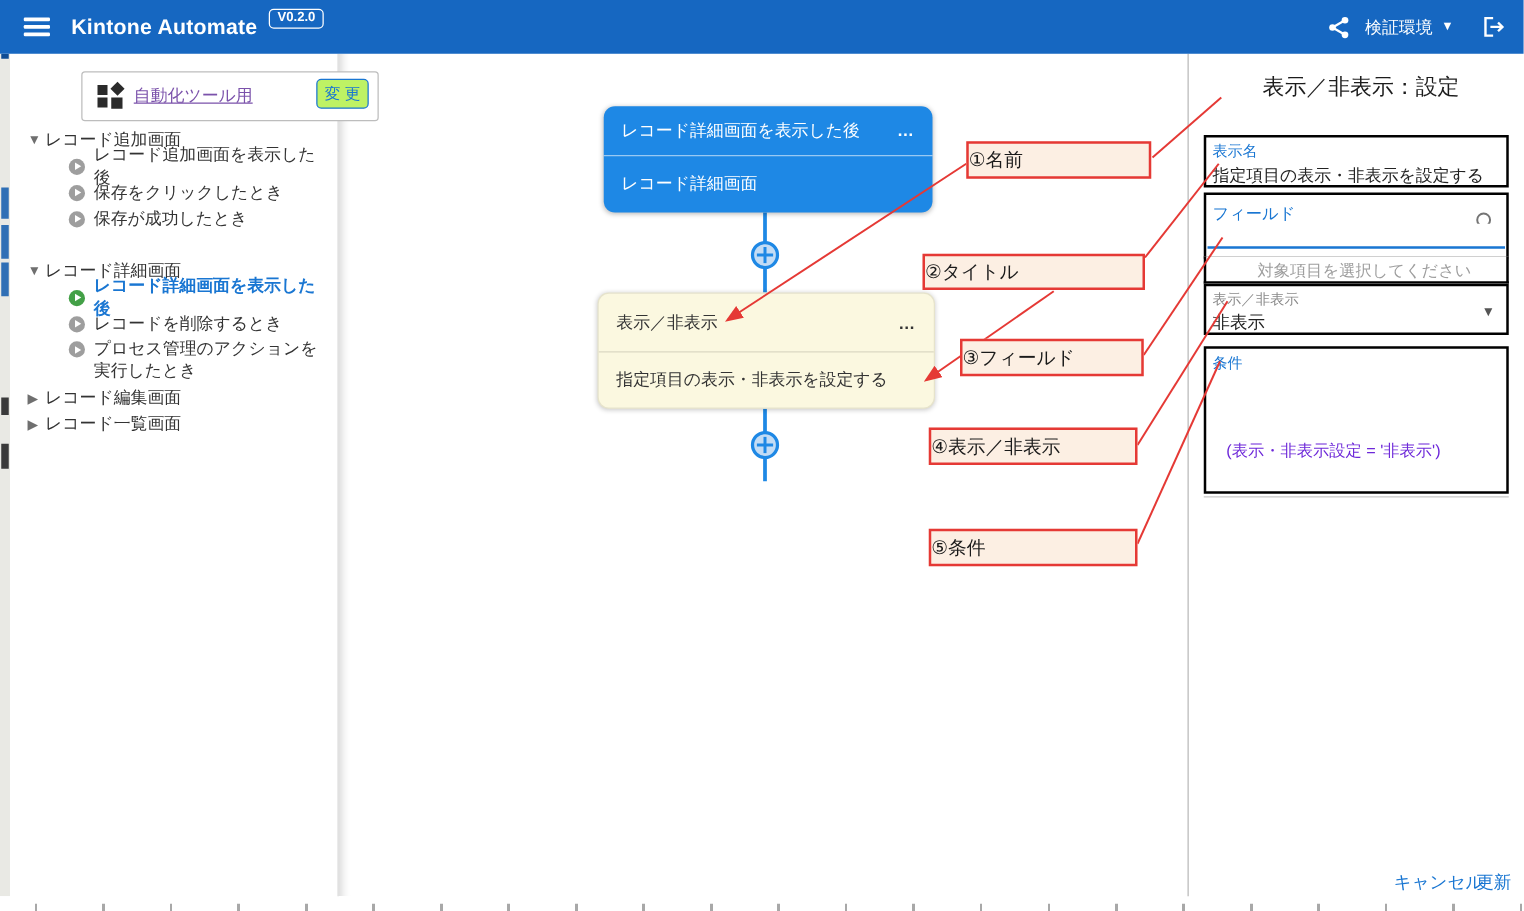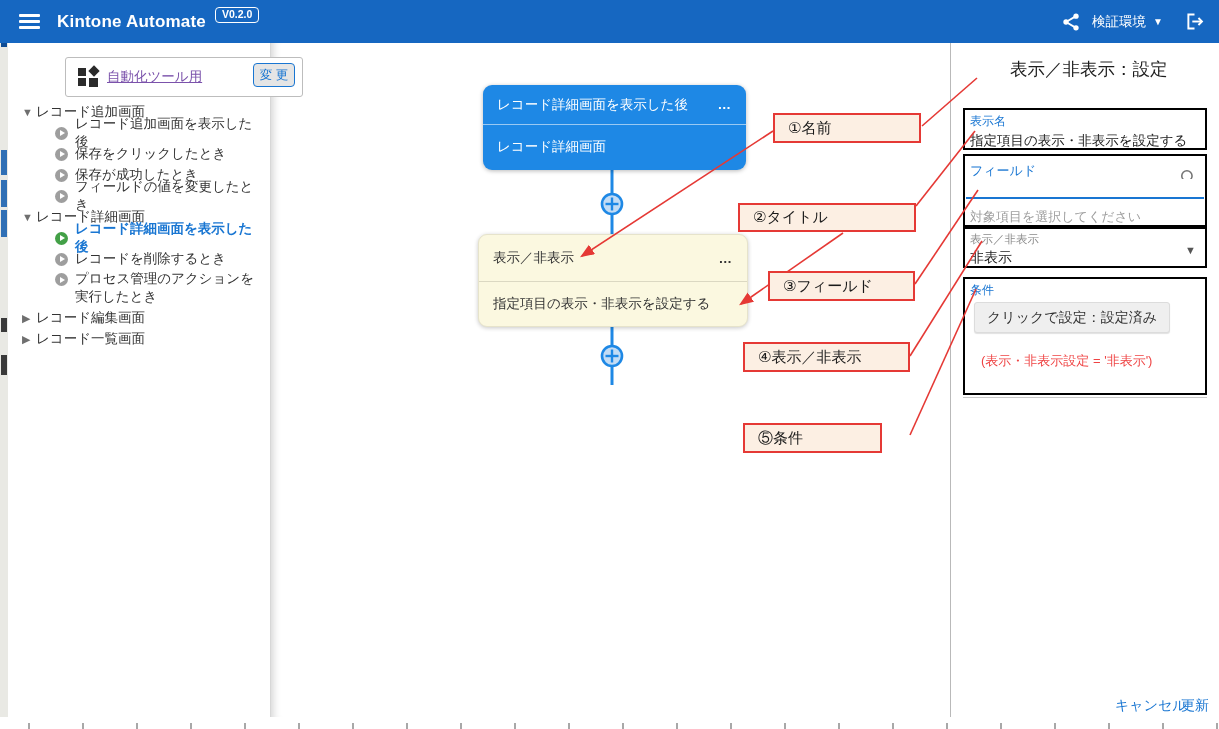--- a/index.html
+++ b/index.html
@@ -31,21 +31,21 @@
   
   .sidebar { position:absolute; left:8px; top:43px; width:263px; height:674px; background:#fff; border-right:1px solid #D7D7D7; z-index:2; }
   .appbox { position:absolute; left:12px; top:14px; width:238px; height:40px; border:1px solid #BDBDBD; border-radius:3px; display:flex; align-items:center; background:#fff;margin-left:45px; }
   .kicon { position:relative; width:20px; height:20px; margin-left:12px; }
   .kicon i { position:absolute; background:#2b2b2b; }
   .kicon .s1 { left:0; top:1px; width:8px; height:8px; }
   .kicon .s2 { left:12px; top:0px; width:8px; height:8px; transform:rotate(45deg); }
   .kicon .s3 { left:0; top:11px; width:8px; height:8px; }
   .kicon .s4 { left:11px; top:11px; width:9px; height:9px; }
   .applink { margin-left:9px; font-size:13.5px; color:#7B52AB; text-decoration:underline; cursor:pointer; }
-  .changebtn { position:absolute; right:7px; top:5px; width:42px; height:24px; border:1px solid #1976D2; border-radius:4px; background:#e5e5e5; color:#1976D2; font-size:12.5px; display:flex; align-items:center; justify-content:center; cursor:pointer; }
+  .changebtn { position:absolute; right:7px; top:5px; width:42px; height:24px; border:1px solid #1976D2; border-radius:4px; background:#bef264; color:#1976D2; font-size:12.5px; display:flex; align-items:center; justify-content:center; cursor:pointer; }
 
   .trow { position:absolute; left:0; width:256px; display:flex; align-items:center; height:20px; cursor:pointer; }
   .trow .caret { width:12px; margin-left:14px; font-size:11px; color:#6f6f6f; }
   .trow .tlabel { font-size:13.5px; color:#333; line-height:18px; }
   .trow.parent .tlabel { margin-left:2px; }
   .trow.child { padding-left:47px; }
   .play { flex:0 0 13px; width:13px; height:13px; border-radius:50%; background:#9E9E9E; position:relative; margin-right:7px; }
   .play::after { content:""; position:absolute; left:5px; top:3.5px; border-left:5px solid #fff; border-top:3px solid transparent; border-bottom:3px solid transparent; }
   .trow.sel .play { background:#43A047; }
   .trow.sel .tlabel { color:#1976D2; font-weight:700; }
@@ -76,40 +76,40 @@
   .panel-title { position:absolute; left:13px; top:14px; font-size:17.5px; color:#1c1c1c;margin-left:46px; }
   .fbox { position:absolute; left:12px; width:244px; border:2px solid #000000; background:#fff; }
   .fbox1 { top:65px; height:42px; }
   .flabel-blue { font-size:12px; color:#1976D2; padding:3px 0 0 5px; }
   .fvalue { font-size:13.5px; color:#222; padding:2px 0 0 5px; white-space:nowrap; }
   .fbox2 { top:111px; height:53px; }
   .fbox2 .flabel-blue { font-size:13px; padding-top:6px; }
   .search-ic { position:absolute; right:7px; top:12px; width:19px; height:19px; }
   .finput { position:absolute; left:4px; right:4px; bottom:8px; height:18px; border:none; outline:none; font-size:13px; }
   .blueline { position:absolute; left:1px; right:1px; bottom:6px; height:2px; background:#1976D2; }
-  .fbox2b { top:162px; height:22px; border-top:none; }
+  .fbox2b { top:162px; height:22px; border-top:none;padding-left:36px; }
   .fplaceholder { font-size:13px; color:#9E9E9E; padding:3px 0 0 5px; white-space:nowrap; }
   .fbox3 { top:184px; height:41px; cursor:pointer; }
   .flabel-gray { font-size:11.5px; color:#8a8a8a; padding:3px 0 0 5px; }
   .fbox3 .fvalue { font-size:14px; }
   .dd-caret { position:absolute; right:9px; top:15px; font-size:11px; color:#555; }
   .fbox4 { top:234px; height:118px; }
   .condbtn { position:absolute; left:9px; top:23px; width:196px; height:31px; background:#EFEFEF; border:1px solid #DCDCDC; border-radius:3px; font-size:14px; color:#333; display:flex; align-items:center; justify-content:center; cursor:pointer; box-shadow:0 1px 1px rgba(0,0,0,.12); }
-  .condexpr { position:absolute; left:16px; top:73px; font-size:13px; color:#ef4444; white-space:nowrap; }
+  .condexpr { position:absolute; left:16px; top:73px; font-size:13px; color:#6d28d9; white-space:nowrap; }
   .grayline { position:absolute; left:12px; top:354px; width:244px; height:1px; background:#C9C9C9; }
   .panel-cancel { position:absolute; left:145px; top:654px; font-size:14px; color:#1976D2; cursor:pointer;margin-left:19px; }
   .panel-update { position:absolute; left:230px; top:654px; font-size:14px; color:#1976D2; cursor:pointer; }
 
   
-  .ann { position:absolute; border:2px solid #E53935; background:#FCEFE3; display:flex; align-items:center; padding-left:13px; font-size:15px; color:#1a1a1a; z-index:6; }
+  .ann { position:absolute; border:2px solid #E53935; background:#FCEFE3; display:flex; align-items:center; font-size:15px; color:#1a1a1a; z-index:6; }
   .ann1 { left:773px; top:113px; width:148px; height:30px; }
   .ann2 { left:738px; top:203px; width:178px; height:29px; }
   .ann3 { left:768px; top:271px; width:147px; height:30px; }
   .ann4 { left:743px; top:342px; width:167px; height:30px; }
-  .ann5 { left:743px; top:423px; width:139px; height:30px;font-family:Liberation Serif, serif; }
+  .ann5 { left:743px; top:423px; width:167px; height:30px; }
   .redlines { position:absolute; left:0; top:0; z-index:5; pointer-events:none; }
 
   
   .ruler { position:absolute; left:0; top:717px; width:1219px; height:12px; background-color:#fff;
     background-image:repeating-linear-gradient(to right, #A8A8A8 0 2px, transparent 2px 54px);
     background-size:1219px 6px; background-repeat:no-repeat; background-position:28px 6px; }
 </style>
 </head>
 <body>
 
@@ -170,24 +170,20 @@
         <span class="tlabel">レコード追加画面を表示した後</span>
       </div>
     <div class="trow child" style="top:101px">
         <span class="play"></span>
         <span class="tlabel">保存をクリックしたとき</span>
       </div>
     <div class="trow child" style="top:122px">
         <span class="play"></span>
         <span class="tlabel">保存が成功したとき</span>
       </div>
-    <div class="trow child" style="top:143px">
-        <span class="play"></span>
-        <span class="tlabel">フィールドの値を変更したとき</span>
-      </div>
     <div class="trow parent" style="top:164px">
         <span class="caret">▼</span>
         <span class="tlabel">レコード詳細画面</span>
       </div>
     <div class="trow child sel" style="top:185px">
         <span class="play"></span>
         <span class="tlabel">レコード詳細画面を表示した後</span>
       </div>
     <div class="trow child" style="top:206px">
         <span class="play"></span>
@@ -267,21 +263,20 @@
     </div>
 
     <div class="fbox fbox3">
       <div class="flabel-gray">表示／非表示</div>
       <div class="fvalue">非表示</div>
       <span class="dd-caret">▼</span>
     </div>
 
     <div class="fbox fbox4">
       <div class="flabel-blue">条件</div>
-      <button class="condbtn">クリックで設定：設定済み</button>
       <div class="condexpr">(表示・非表示設定 = '非表示')</div>
     </div>
     <div class="grayline"></div>
 
     <span class="panel-cancel">キャンセル</span>
     <span class="panel-update">更新</span>
   </div>
 
   <svg class="redlines" width="1219" height="729" viewBox="0 0 1219 729">
     <defs>

